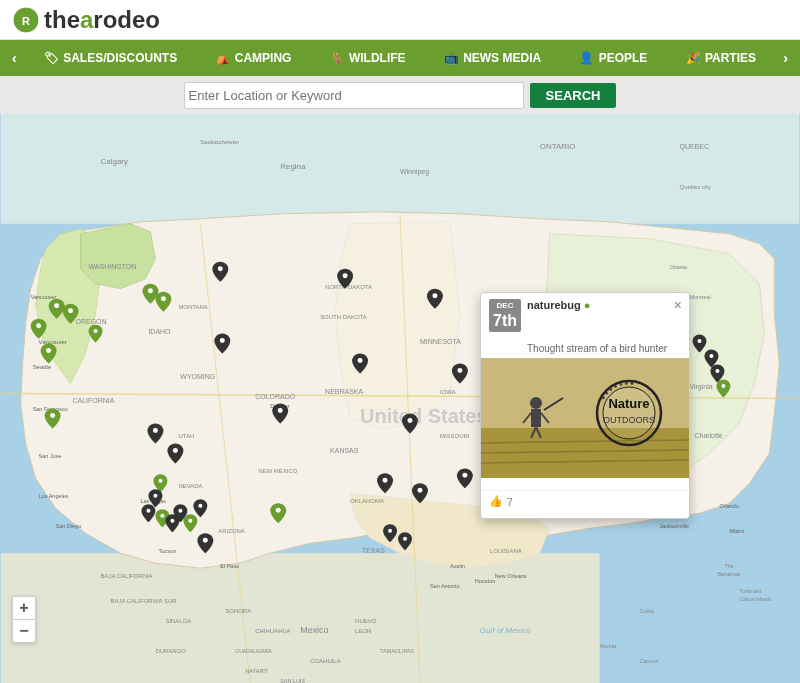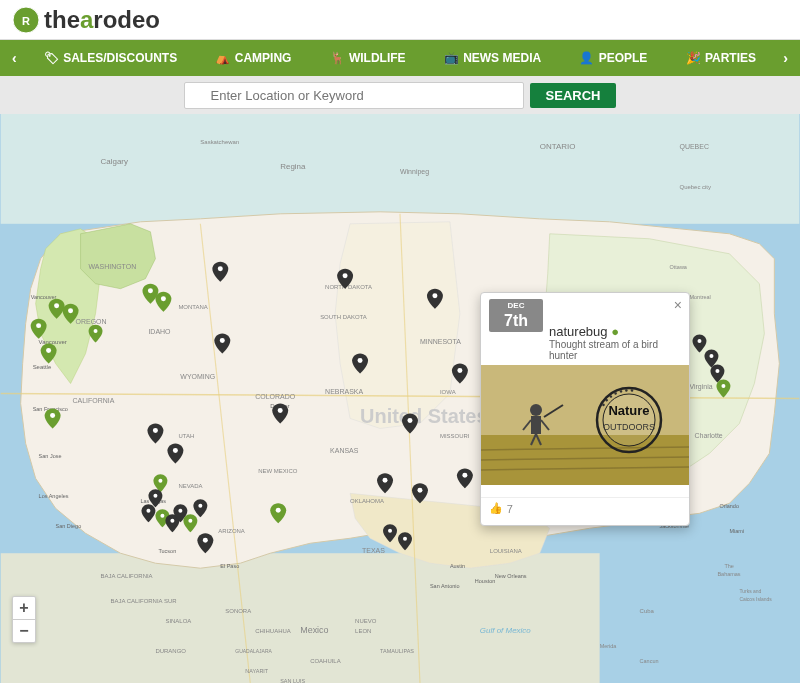--- a/index.html
+++ b/index.html
@@ -68,21 +68,21 @@
       background: #e8e8e8;
       padding: 8px;
       display: flex;
       justify-content: center;
       align-items: center;
       gap: 6px;
       height: 38px;
     }
     #search-input {
       width: 340px;
-      padding: 5px 26px;
+      padding: 5px 4px;
       border: 1px solid #ccc;
       border-radius: 2px;
       font-size: 13px;
       color: #999;
       background: #fff;
     }
     #search-button {
       background: #15803d;
       color: #fff;
       border: none;
@@ -139,38 +139,38 @@
       align-items: flex-start;
       padding: 6px 8px 4px;
       gap: 6px;
     }
     #popup-date-badge {
       background: #888;
       color: #fff;
       font-size: 9px;
       font-weight: bold;
       text-align: center;
-      padding: 2px 15px;
+      padding: 2px 4px;
       border-radius: 2px;
       min-width: 28px;
       line-height: 1.2;
     }
     #popup-date-badge .month { font-size: 8px; display: block; }
     #popup-date-badge .day { font-size: 16px; display: block; font-weight: bold; }
     #popup-user-info { flex: 1; }
     #popup-username {
-      font-size: 13px;
-      font-weight: normal;
+      font-size: 11px;
+      font-weight: bold;
       color: #333;
-      margin-top: 25px;
     }
     #popup-username .dot { color: #6a9e2f; }
     #popup-subtitle {
       font-size: 10px;
       color: #666;
+      margin-top: 32px;
     }
     #popup-image {
       width: 100%;
       height: 120px;
       overflow: hidden;
       position: relative;
       background: #c9b87a;
     }
     #popup-links {
       padding: 6px 8px 2px;

